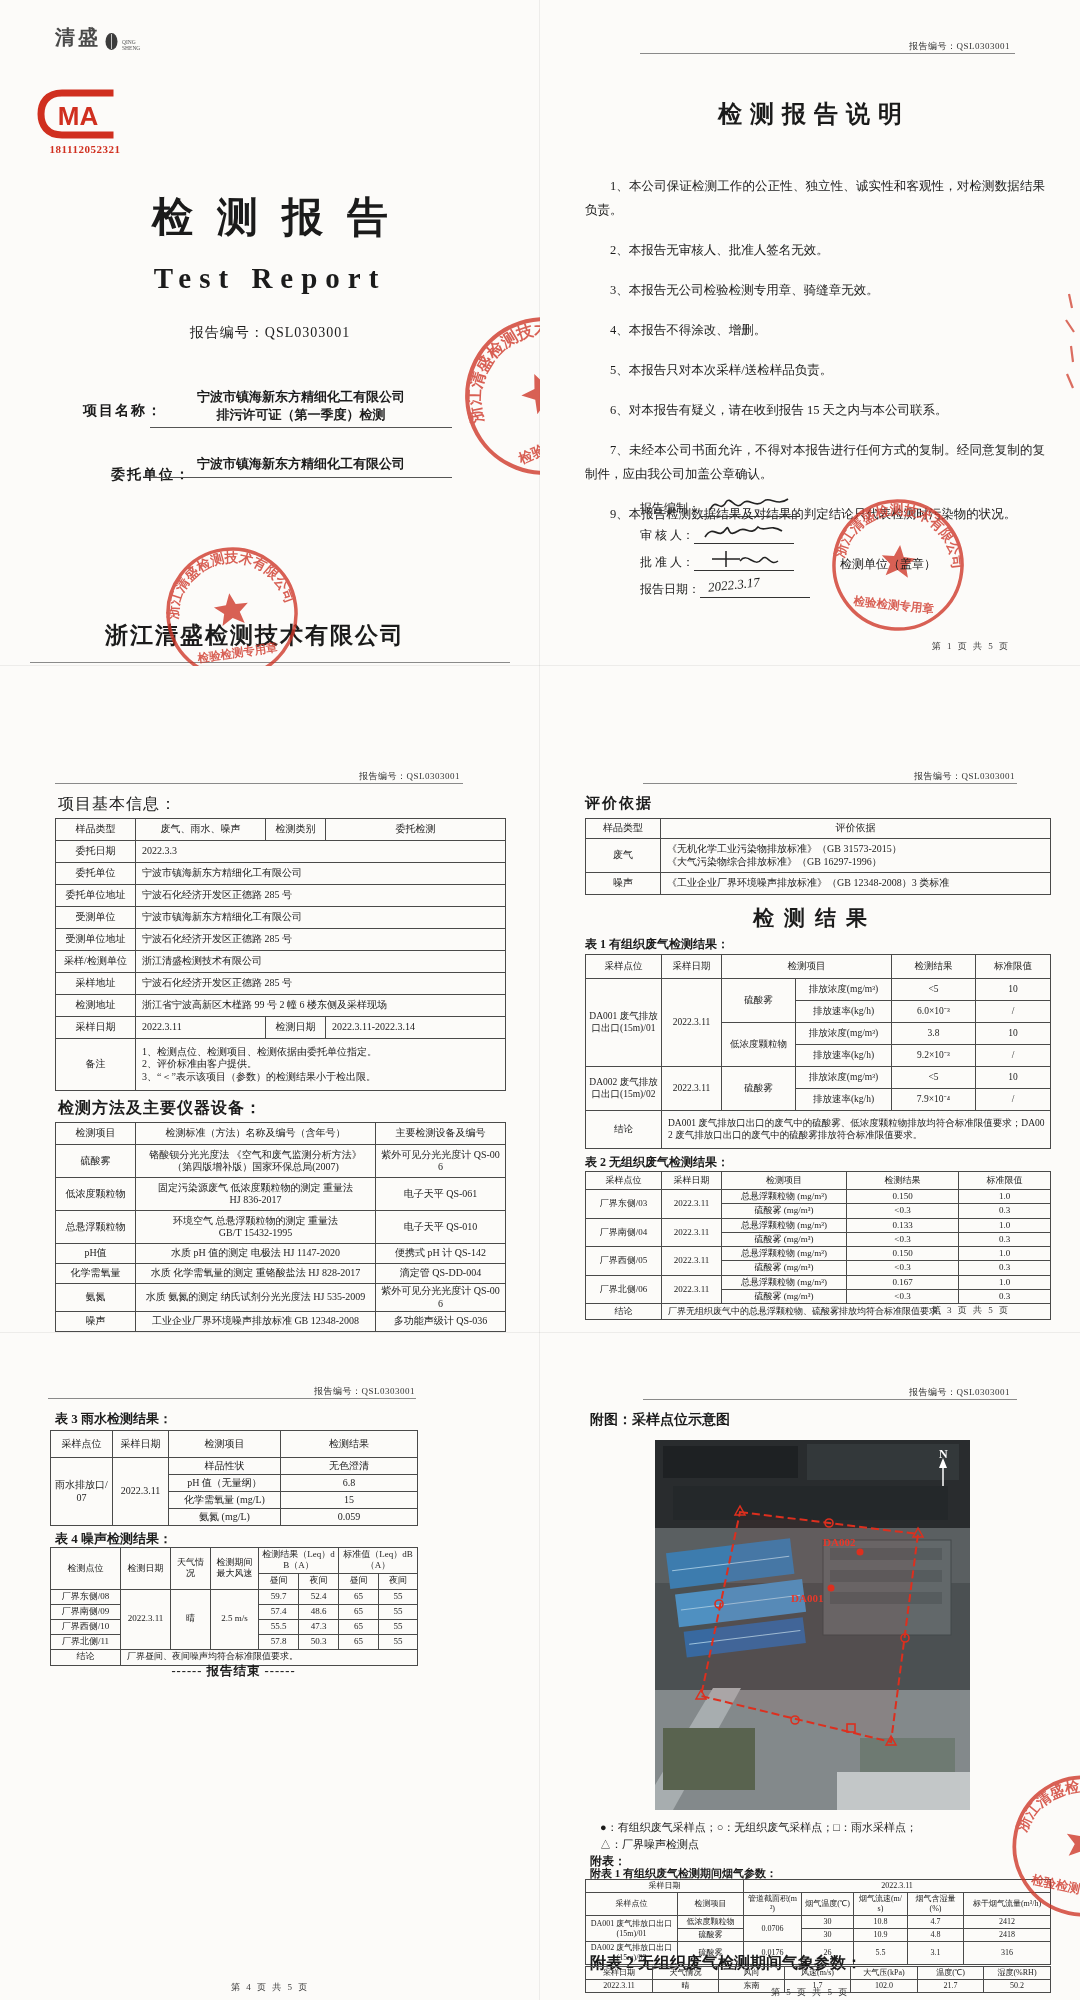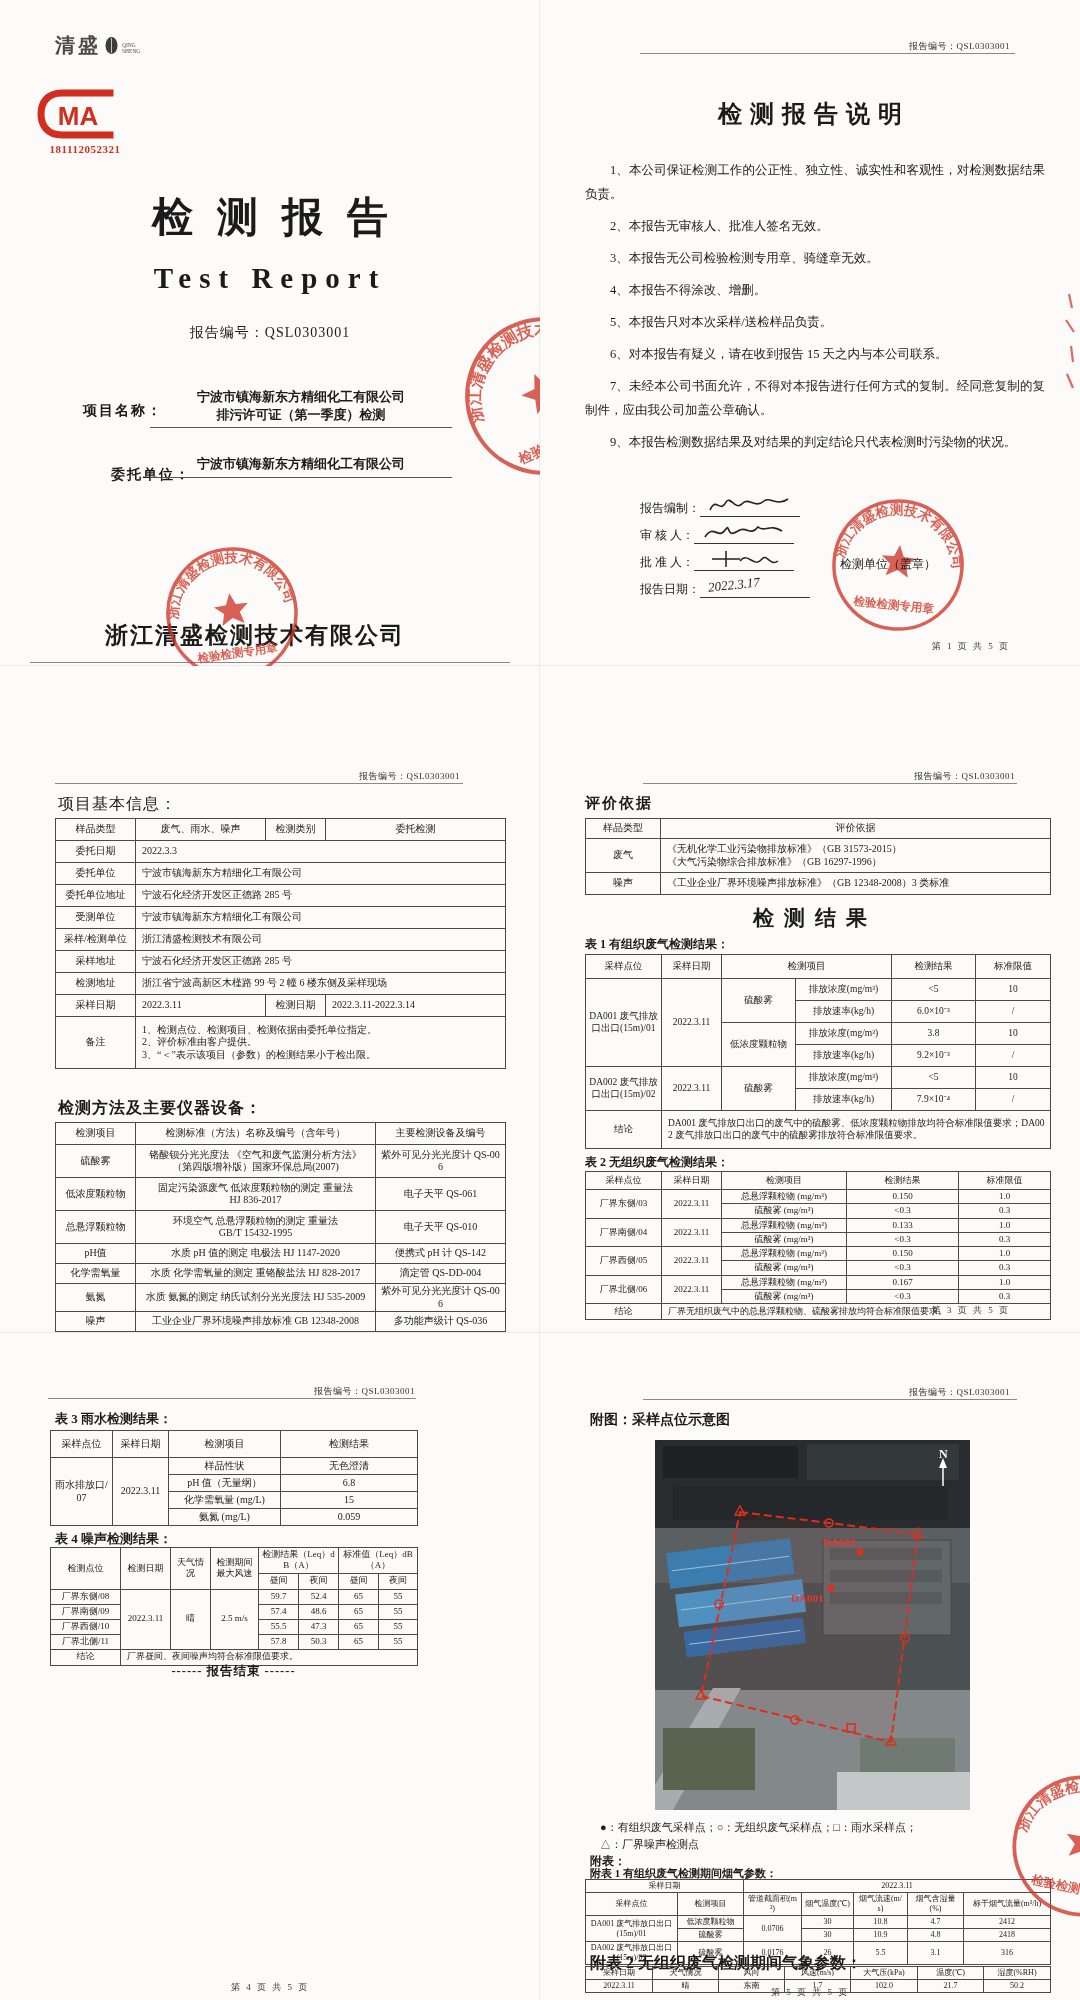--- a/index.html
+++ b/index.html
@@ -16,36 +16,36 @@
   .hno{font-size:9px;color:#333;letter-spacing:.5px;text-align:right;}
   .hline{height:1px;background:#8a8a8a;}
   .tbl{border-collapse:collapse;table-layout:fixed;width:100%;}
   .tbl td{border:1px solid #4a4a4a;text-align:center;vertical-align:middle;padding:1px 3px;line-height:1.25;overflow:hidden;word-break:break-all;}
   .t10 td{font-size:10px;}
   .t95 td{font-size:9.5px;}
   .t9 td{font-size:9px;}
   .t8 td{font-size:8px;}
   .tl{text-align:left !important;padding-left:6px !important;}
   .cap{font-weight:bold;font-size:12px;}
-  .para{margin:0 0 8px 0;font-size:12.5px;line-height:24px;text-align:justify;text-indent:2em;}
+  .para{margin:16px 0 8px 0;font-size:12.5px;line-height:24px;text-align:justify;text-indent:2em;}
   .sigrow{position:absolute;left:100px;height:25px;font-size:12px;}
   .sigline{display:inline-block;width:100px;border-bottom:1px solid #333;height:16px;vertical-align:bottom;position:relative;}
   .seal{opacity:.78;}
   .footer{font-size:9px;color:#3a3a3a;letter-spacing:2px;}
 </style>
 </head>
 <body>
 
 <div class="canvas">
   <div class="sep" style="left:539px;top:0;width:1px;height:2000px;"></div>
   <div class="sep" style="left:0;top:665px;width:1080px;height:1px;"></div>
   <div class="sep" style="left:0;top:1332px;width:1080px;height:1px;"></div>
 
   <div class="page" id="p1">
-    <div class="abs" style="left:55px;top:32px;display:flex;align-items:center;gap:4px;">
+    <div class="abs" style="left:55px;top:24px;display:flex;align-items:flex-end;gap:4px;">
       <span style="font-size:20px;font-weight:bold;color:#4a4a4a;letter-spacing:3px;">清盛</span>
       <svg width="13" height="19">
           <ellipse cx="6.5" cy="9.5" rx="6" ry="8.5" fill="#3c3c3c"></ellipse>
           <path d="M6.5 2 v15" stroke="#fff" stroke-width="0.7"></path>
         </svg>
       <span style="font-size:5.5px;color:#555;line-height:6px;margin-top:4px;width:26px;">QING SHENG</span>
     </div>
     <svg class="abs" style="left:36px;top:86px;" width="82" height="56" viewBox="0 0 82 56">
       <path d="M74,7 H26 C11,7 5,17 5,28 C5,39 11,49 26,49 H74" fill="none" stroke="#d02f1f" stroke-width="7" stroke-linecap="square"></path>
       <text x="42" y="39" text-anchor="middle" font-size="26" font-weight="bold" fill="#d02f1f" font-family="Liberation Sans, sans-serif">MA</text>
@@ -168,20 +168,24 @@
             <td>委托单位</td>
             <td colspan="3" class="tl">宁波市镇海新东方精细化工有限公司</td>
           </tr>
       <tr style="height:22px">
             <td>委托单位地址</td>
             <td colspan="3" class="tl">宁波石化经济开发区正德路 285 号</td>
           </tr>
       <tr style="height:22px">
             <td>受测单位</td>
             <td colspan="3" class="tl">宁波市镇海新东方精细化工有限公司</td>
+          </tr>
+      <tr style="height:22px">
+            <td>受测单位地址</td>
+            <td colspan="3" class="tl">宁波石化经济开发区正德路 285 号</td>
           </tr>
       <tr style="height:22px">
             <td>采样/检测单位</td>
             <td colspan="3" class="tl">浙江清盛检测技术有限公司</td>
           </tr>
       <tr style="height:22px">
             <td>采样地址</td>
             <td colspan="3" class="tl">宁波石化经济开发区正德路 285 号</td>
           </tr>
       <tr style="height:22px">

